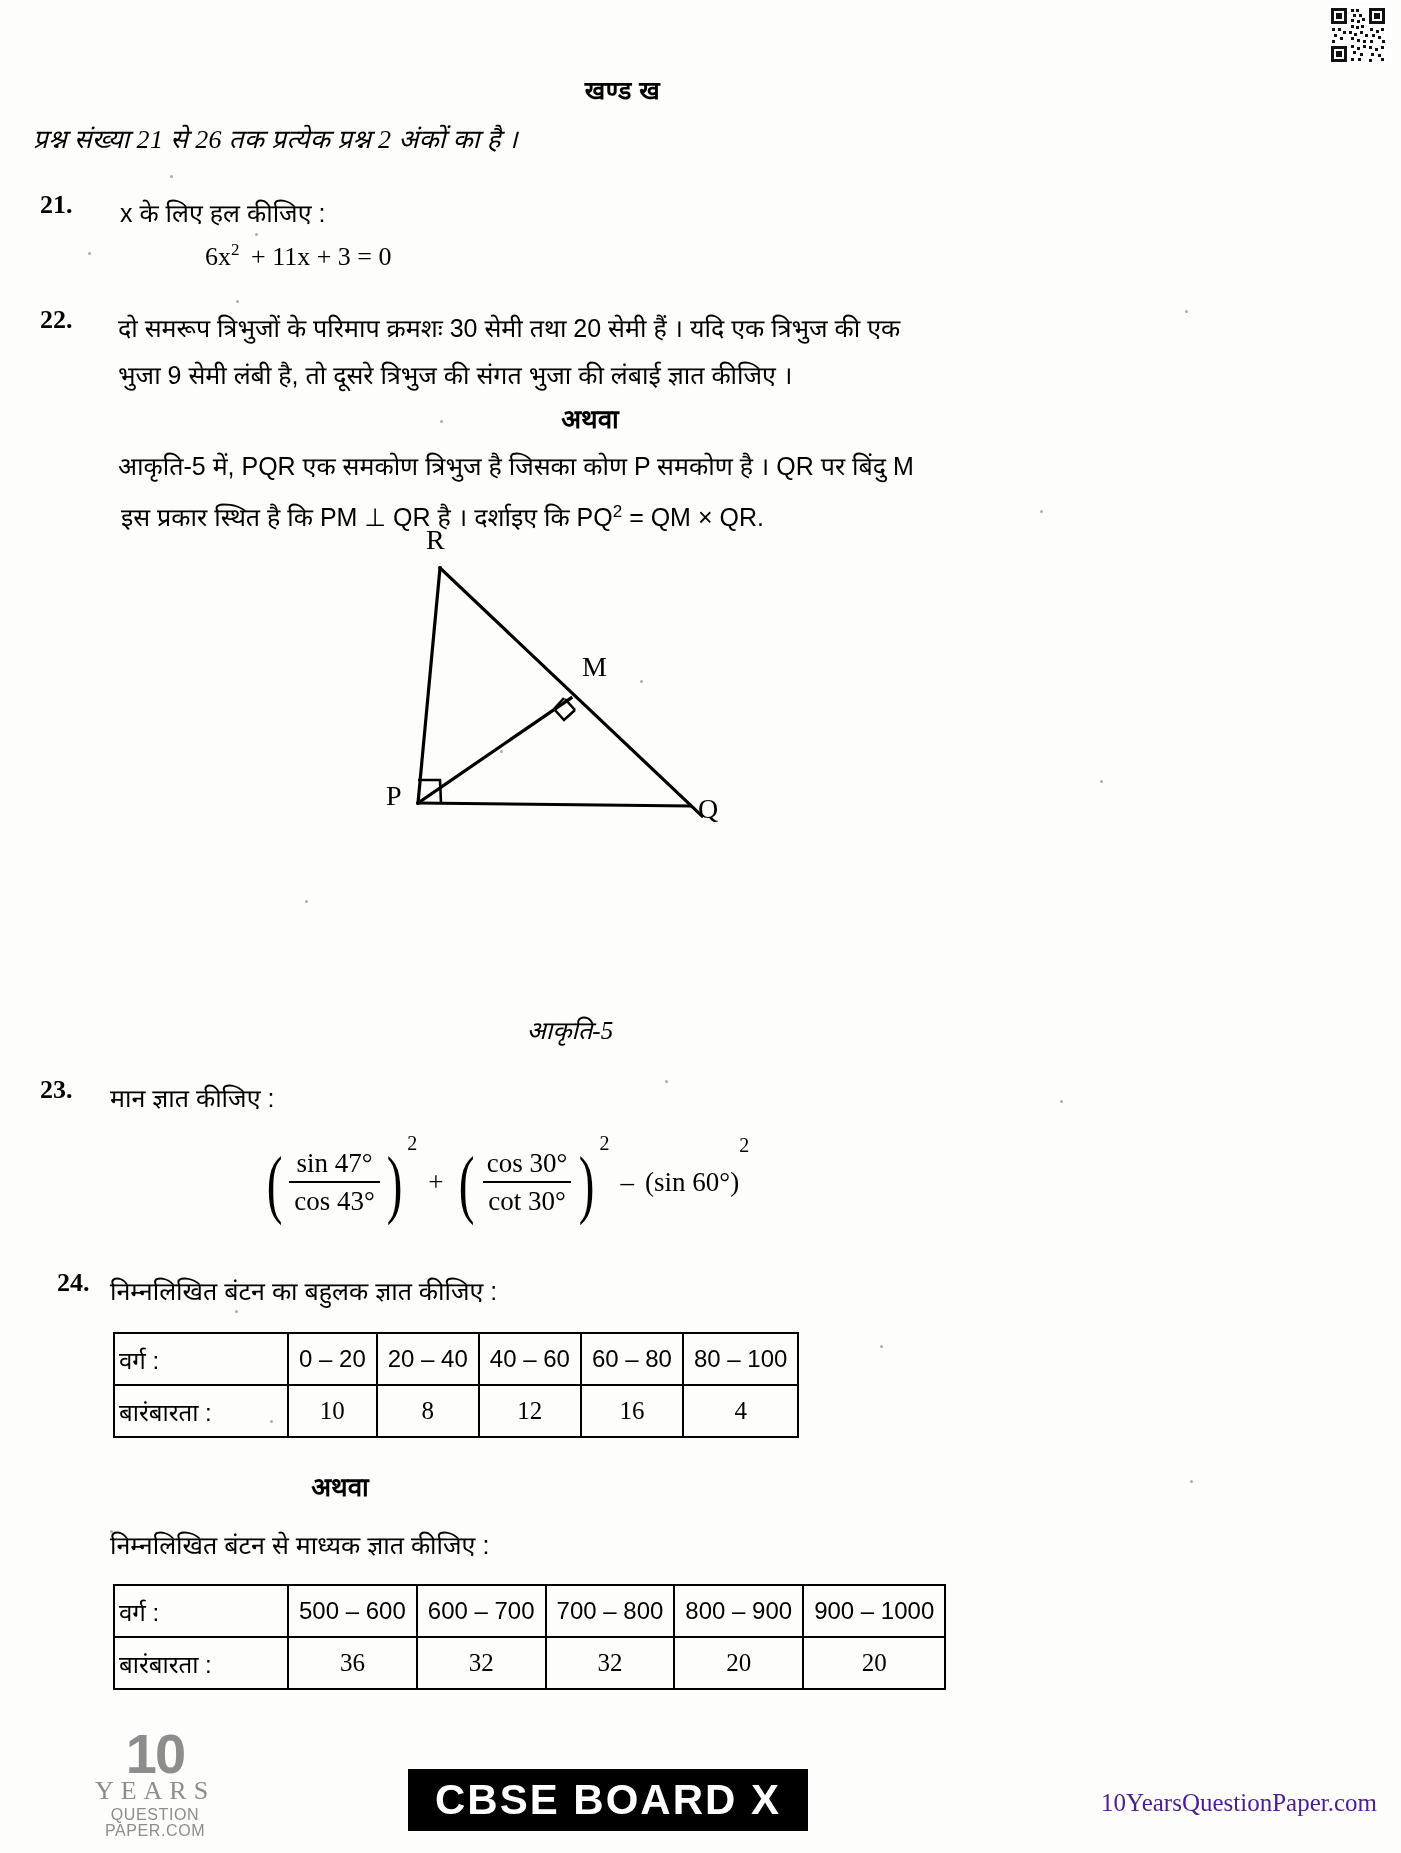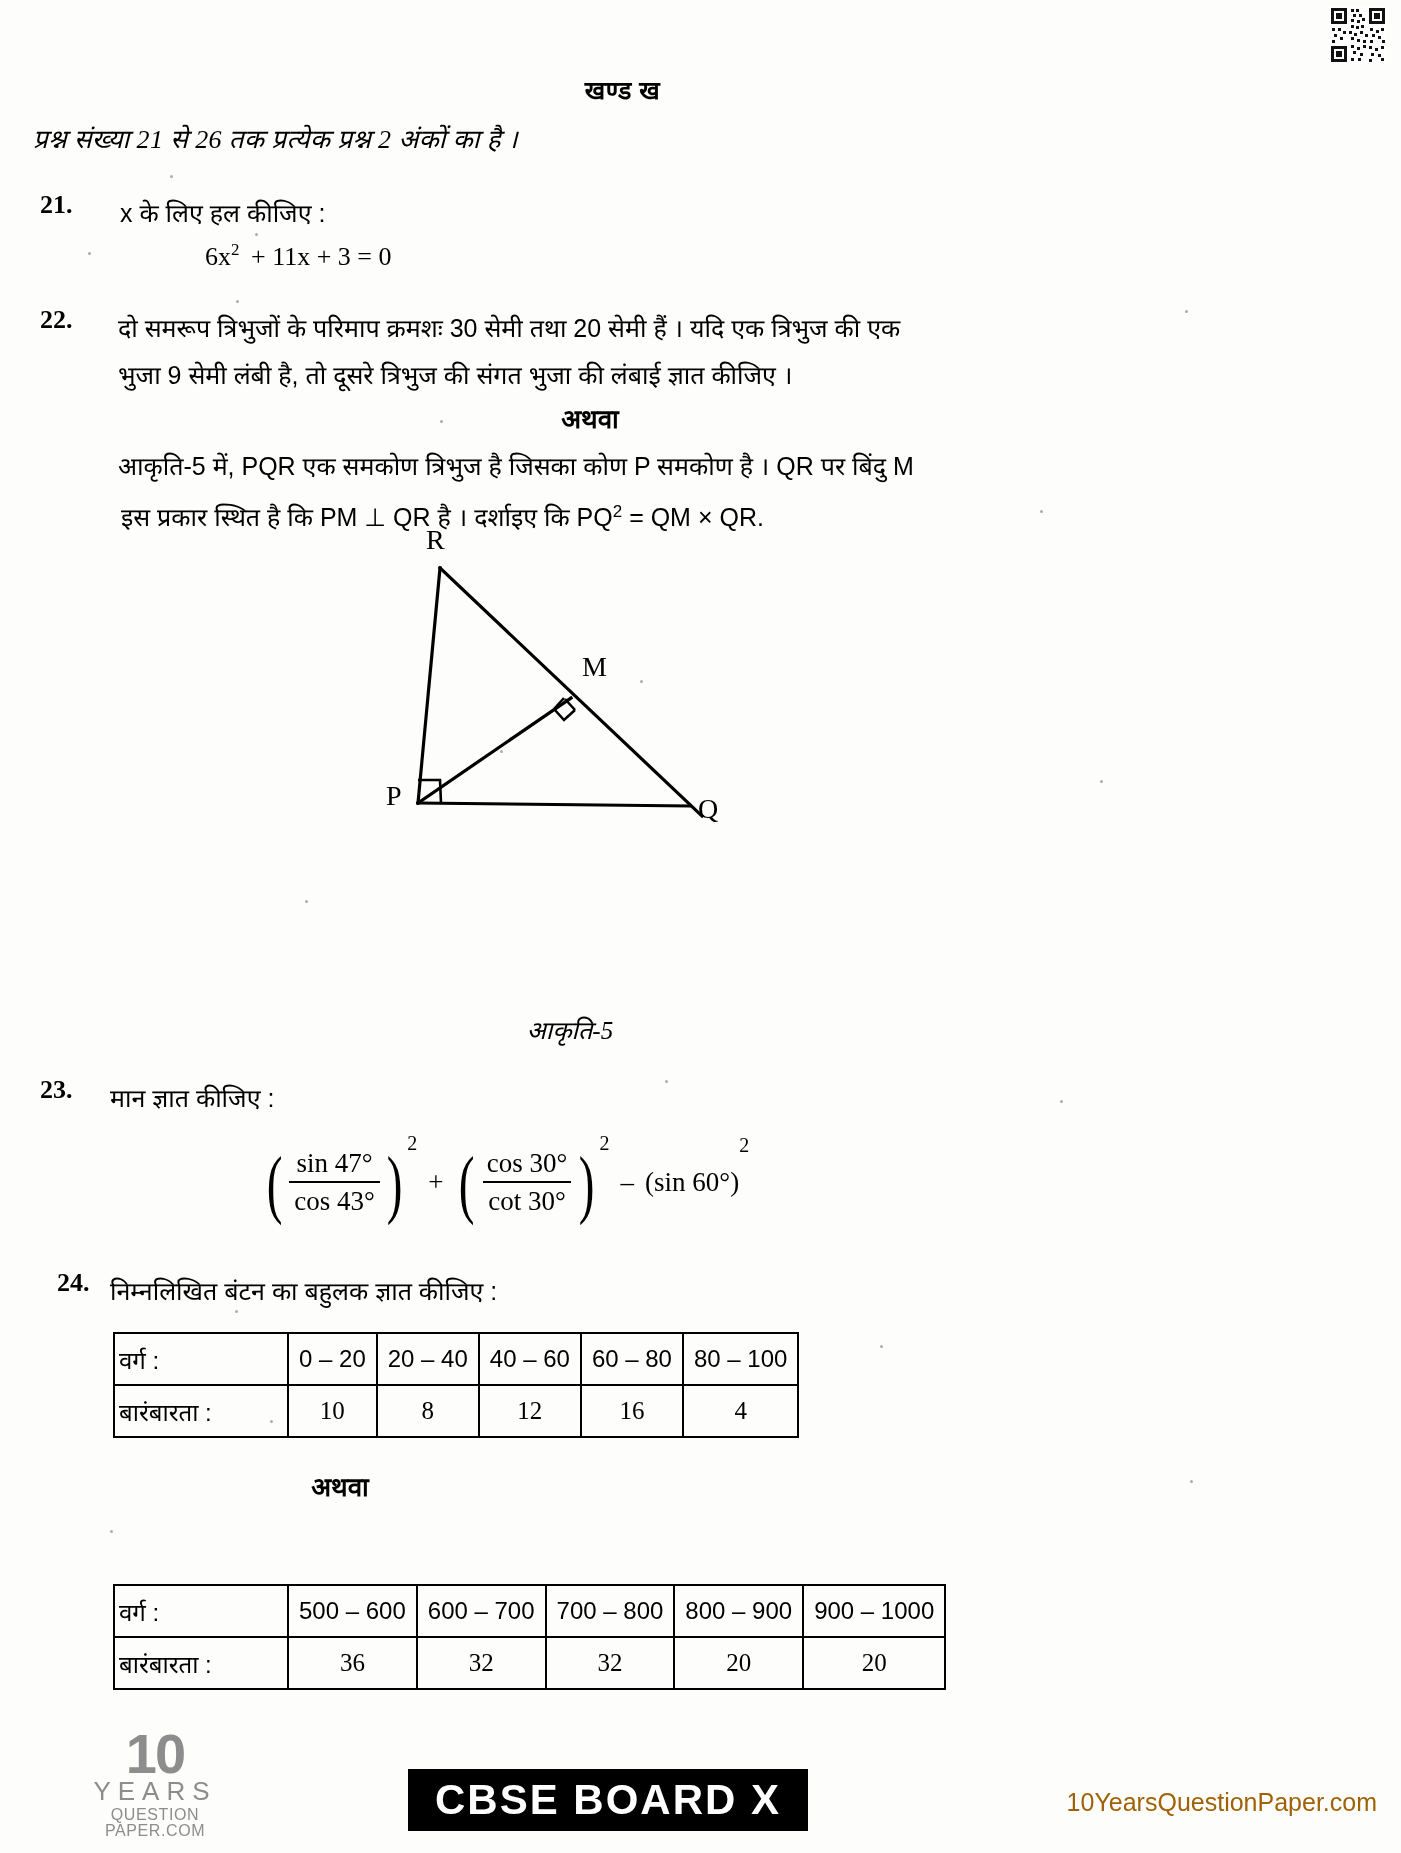--- a/index.html
+++ b/index.html
@@ -169,21 +169,21 @@
     line-height: 1;
   }
   .footer-left .ten {
     font-family: "Liberation Sans", sans-serif;
     font-size: 56px;
     font-weight: bold;
     color: #8d8d8d;
     letter-spacing: -2px;
   }
   .footer-left .years {
-    font-family: Liberation Sans, sans-serif;
+    font-family: Liberation Serif, serif;
     font-size: 26px;
     color: #8d8d8d;
     letter-spacing: 7px;
     margin-top: -4px;
   }
   .footer-left .qp {
     font-family: "Liberation Sans", sans-serif;
     font-size: 16px;
     color: #8d8d8d;
     letter-spacing: .6px;
@@ -202,23 +202,23 @@
     font-size: 42px;
     letter-spacing: 2px;
     display: flex;
     align-items: center;
     justify-content: center;
   }
   .footer-url {
     position: absolute;
     right: 24px;
     bottom: 36px;
-    font-family: Liberation Sans, sans-serif;
+    font-family: Liberation Serif, serif;
     font-size: 25px;
-    color: #a16207;
+    color: #4c1d95;
     margin-top: 17px;
   }
 </style>
 </head>
 <body>
 
 <div class="page">
 
   <div class="qr">
     <svg width="58" height="58" viewBox="0 0 58 58" aria-hidden="true">
@@ -398,20 +398,21 @@
       <td class="val">8</td>
       <td class="val">12</td>
       <td class="val">16</td>
       <td class="val">4</td>
     </tr>
   </tbody>
     </table>
 
   <div class="centered-alt" style="top:1468px; width:680px;">अथवा</div>
 
+  <div class="qbody" style="left:110px; top:1522px;">निम्नलिखित बंटन से माध्यक ज्ञात कीजिए :</div>
 
   <table class="freq" style="left:113px; top:1584px;">
     <tbody>
         <tr>
       <td class="rowhead" style="width:158px;">वर्ग :</td>
       <td>500 – 600</td>
       <td>600 – 700</td>
       <td>700 – 800</td>
       <td>800 – 900</td>
       <td>900 – 1000</td>

